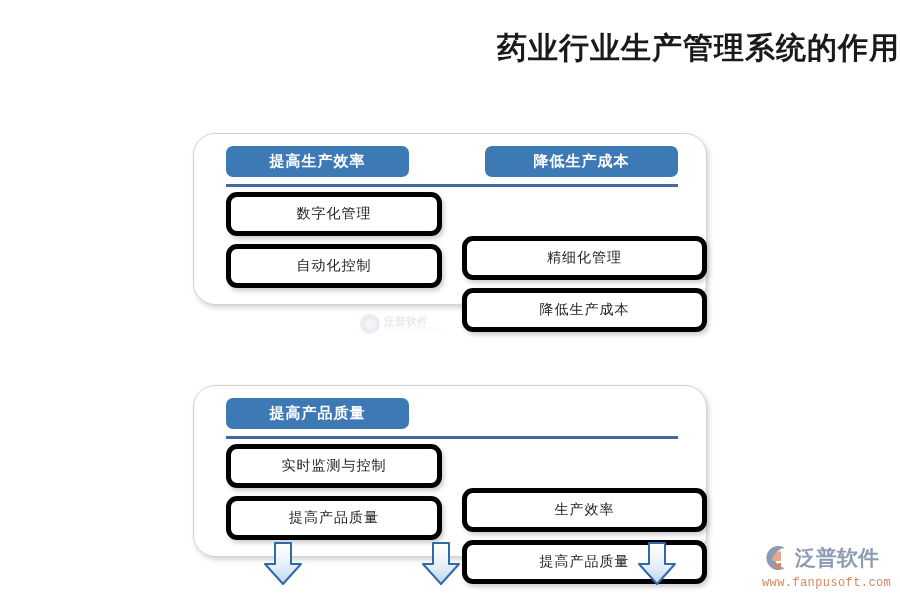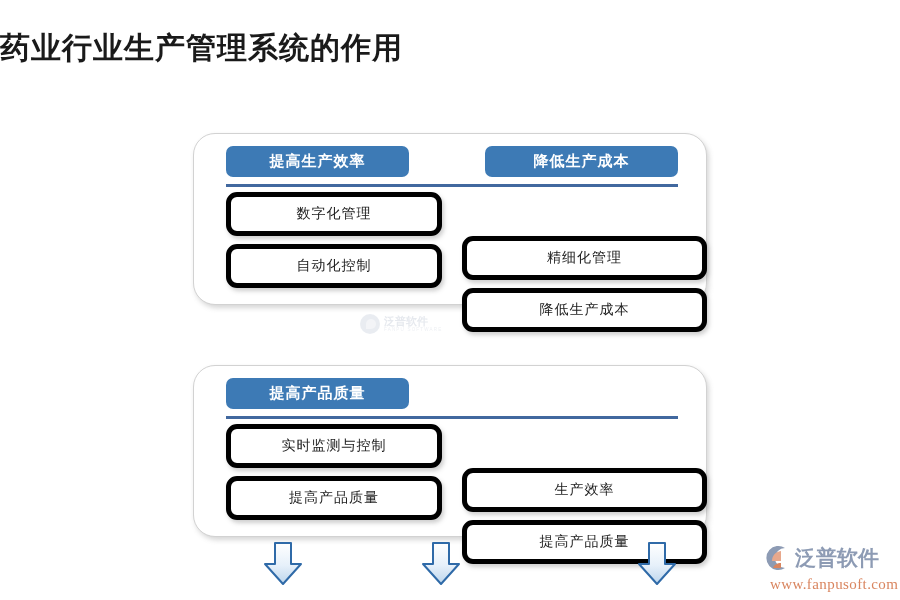--- a/index.html
+++ b/index.html
@@ -25,42 +25,42 @@
     background: #ffffff;
     overflow: hidden;
   }
 
   
   .page-title {
     position: absolute;
     left: 0;
     top: 28px;
     width: 900px;
-    text-align: left;
+    text-align: right;
     font-family: "DejaVu Serif", "Liberation Serif", serif;
     font-size: 30px;
     font-weight: bold;
     color: #1a1a1a;
     letter-spacing: 1px;
     line-height: 40px;
     white-space: nowrap;
   }
 
   
   .card {
     position: absolute;
     width: 514px;
     height: 172px;
     background: #ffffff;
     border: 1px solid #d2d2d2;
     border-radius: 22px;
     box-shadow: 2px 3px 5px rgba(120,120,120,0.30);
   }
   .card-1 { left: 193px; top: 133px; text-align: right; }
-  .card-2 { left: 193px; top: 365px; }
+  .card-2 { left: 193px; top: 385px; }
 
   .card-inner {
     position: absolute;
     left: 32px;
     top: 12px;
     width: 452px;
     height: 150px;
   }
 
   
@@ -208,26 +208,26 @@
   .brand-name {
     font-family: "DejaVu Sans", "Liberation Sans", sans-serif;
     font-size: 21px;
     font-weight: bold;
     color: #8d9bb4;
     letter-spacing: 0px;
     line-height: 1;
     white-space: nowrap;
   }
   .brand-url {
-    font-family: Liberation Serif, serif;
-    font-size: 15px;
+    font-family: Liberation Mono, monospace;
+    font-size: 12px;
     color: #d9855f;
     letter-spacing: 0.4px;
     margin-top: 3px;
-    margin-left: 8px;
+    margin-left: 0;
     white-space: nowrap;
   }
 </style>
 </head>
 <body>
 
 <div class="page">
 
   <div class="page-title">药业行业生产管理系统的作用</div>
 

